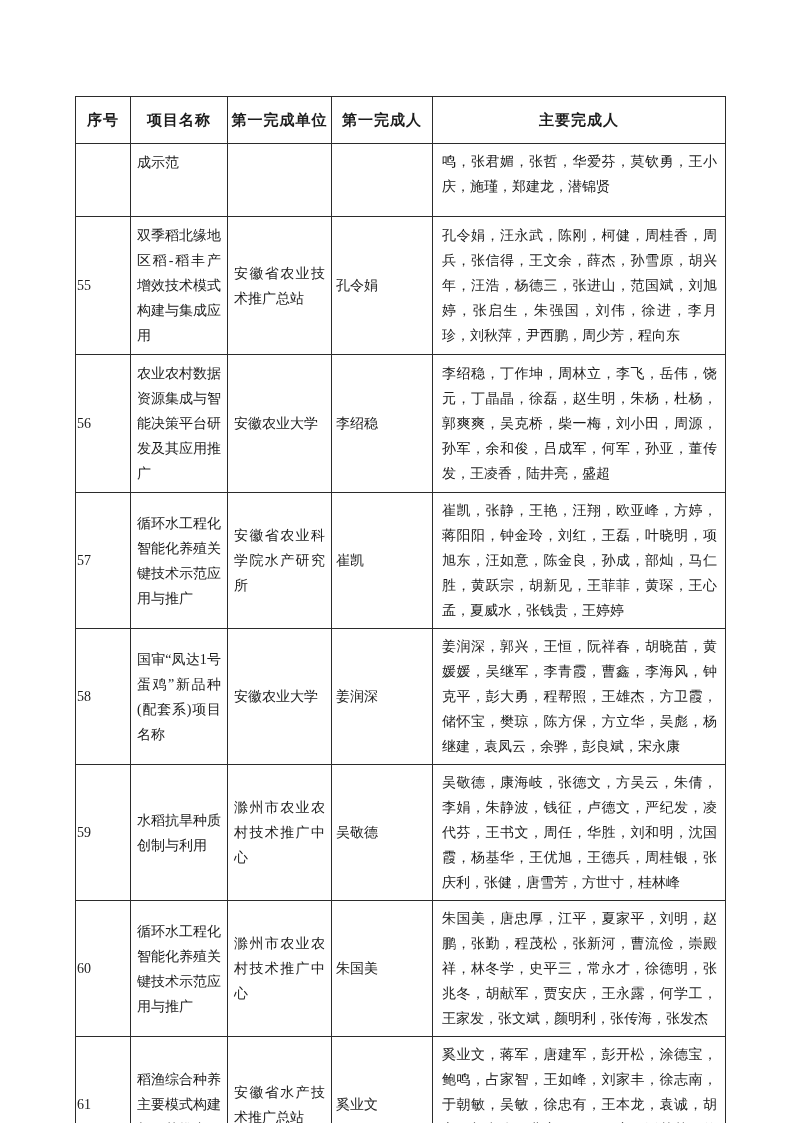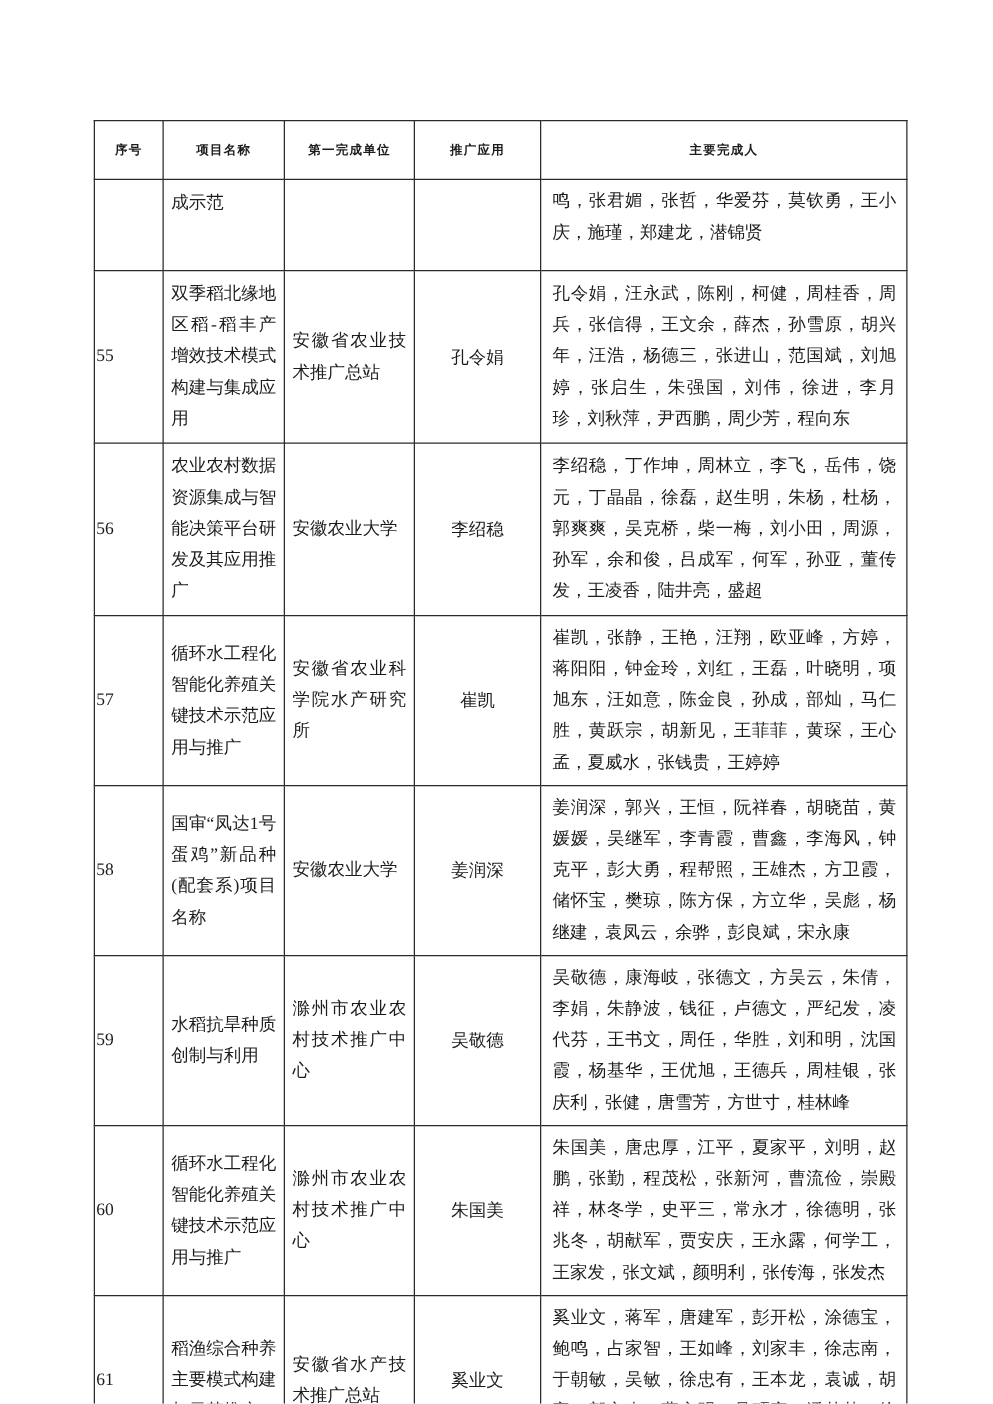--- a/index.html
+++ b/index.html
@@ -18,21 +18,21 @@
     top: 96px;
     width: 650px;
     border-collapse: collapse;
     table-layout: fixed;
   }
   .doc-table th, .doc-table td {
     border: 1px solid #2b2b2b;
     overflow: hidden;
   }
   .doc-table th {
-    font-size: 10px;
+    font-size: 15px;
     font-weight: bold;
     text-align: center;
     vertical-align: middle;
     height: 42px;
     padding: 2px;
     letter-spacing: 1px;
   }
   .doc-table td {
     font-size: 14px;
     vertical-align: middle;
@@ -51,21 +51,20 @@
     text-align: justify;
     padding: 6px 6px;
     line-height: 25px;
   }
   td.c-unit {
     text-align: justify;
     padding: 22px 6px;
     line-height: 25px;
   }
   td.c-person {
-    text-align: center;
     padding: 2px 4px;
   }
   td.c-main {
     text-align: justify;
     padding: 5px 8px 5px 9px;
     line-height: 25px;
     margin-left: 13px;
   }
   tr.partial td { vertical-align: top; font-family: Liberation Serif, serif; }
 </style>
@@ -79,21 +78,21 @@
         <col class="w-project">
         <col class="w-unit">
         <col class="w-person">
         <col class="w-main">
     </colgroup>
     <thead>
       <tr>
         <th>序号</th>
         <th>项目名称</th>
         <th>第一完成单位</th>
-        <th>推广应用</th>
+        <th>第一完成人</th>
         <th>主要完成人</th>
       </tr>
     </thead>
     <tbody>
       <tr class="partial" style="height:73px">
         <td class="c-no"></td>
         <td class="c-project">成示范</td>
         <td class="c-unit"></td>
         <td class="c-person"></td>
         <td class="c-main">鸣，张君媚，张哲，华爱芬，莫钦勇，王小庆，施瑾，郑建龙，潜锦贤</td>

